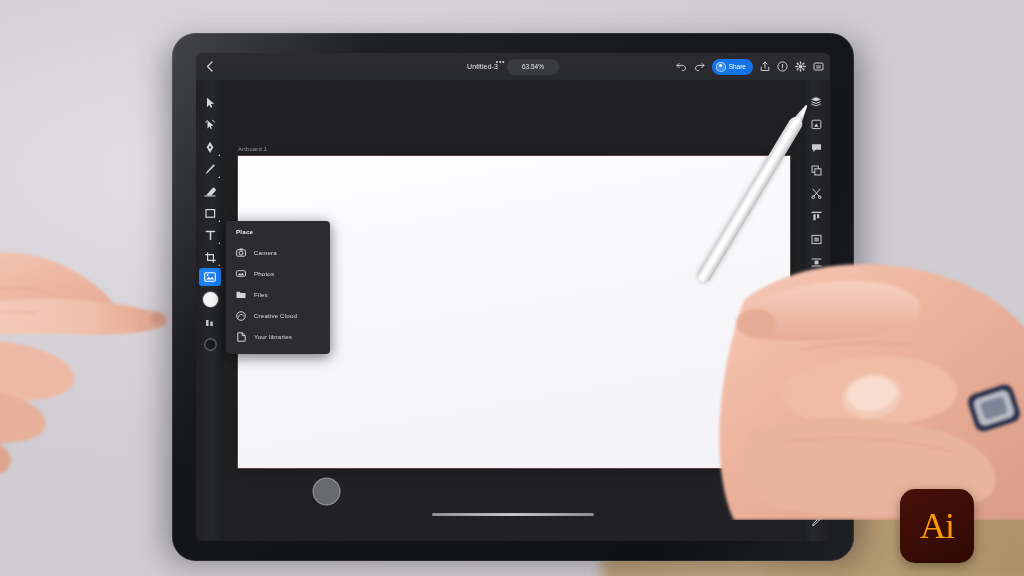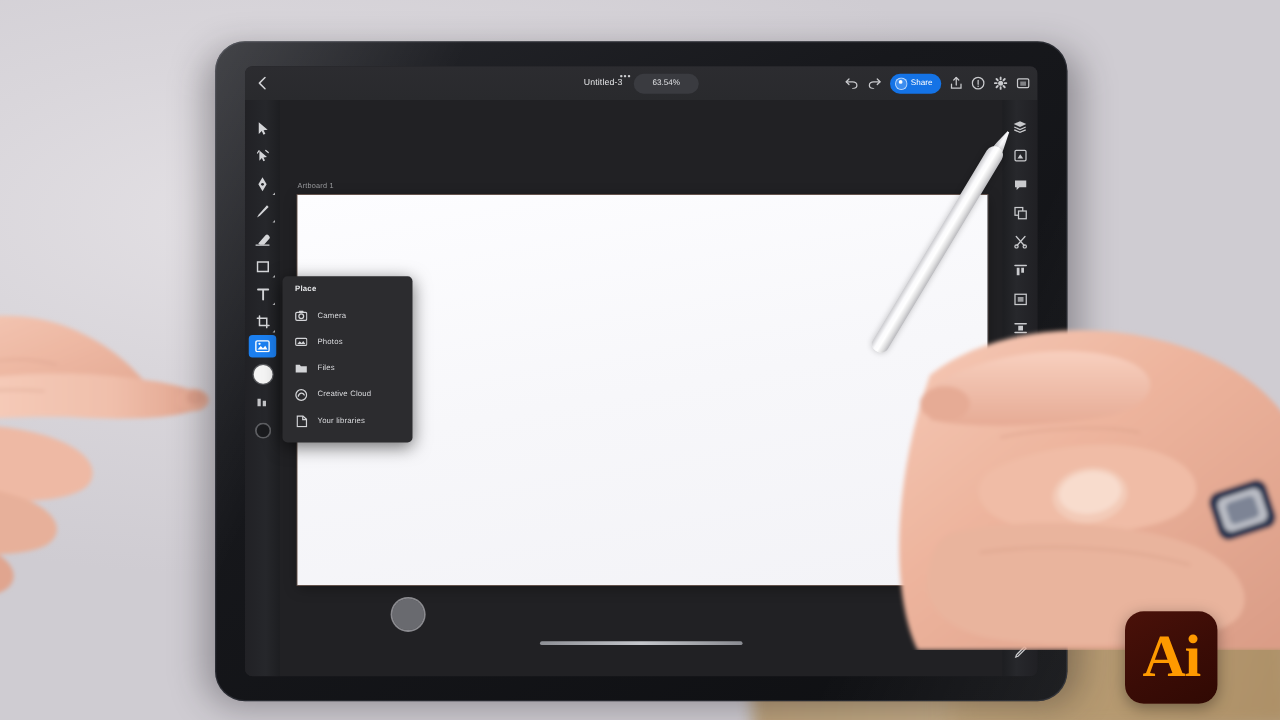--- a/index.html
+++ b/index.html
@@ -205,21 +205,21 @@
   
   #ai-logo {
     position: absolute; left: 900px; top: 489px; width: 74px; height: 74px;
     border-radius: 15px;
     background: linear-gradient(150deg, #4a1109 0%, #3a0c06 55%, #300903 100%);
     box-shadow: 0 3px 12px rgba(0,0,0,.35);
     display: flex; align-items: center; justify-content: center;
   }
   #ai-logo-text {
     font-family: "Liberation Serif", serif;
-    font-weight: bold; font-size: 48px; color: #ff9a00;
+    font-weight: normal; font-size: 36px; color: #ff9a00;
     letter-spacing: -1px; line-height: 1;
   }
 </style>
 </head>
 <body>
 
 <div id="scene">
 
   <div id="desk-wood"></div>
   <div id="desk-wood2"></div>

